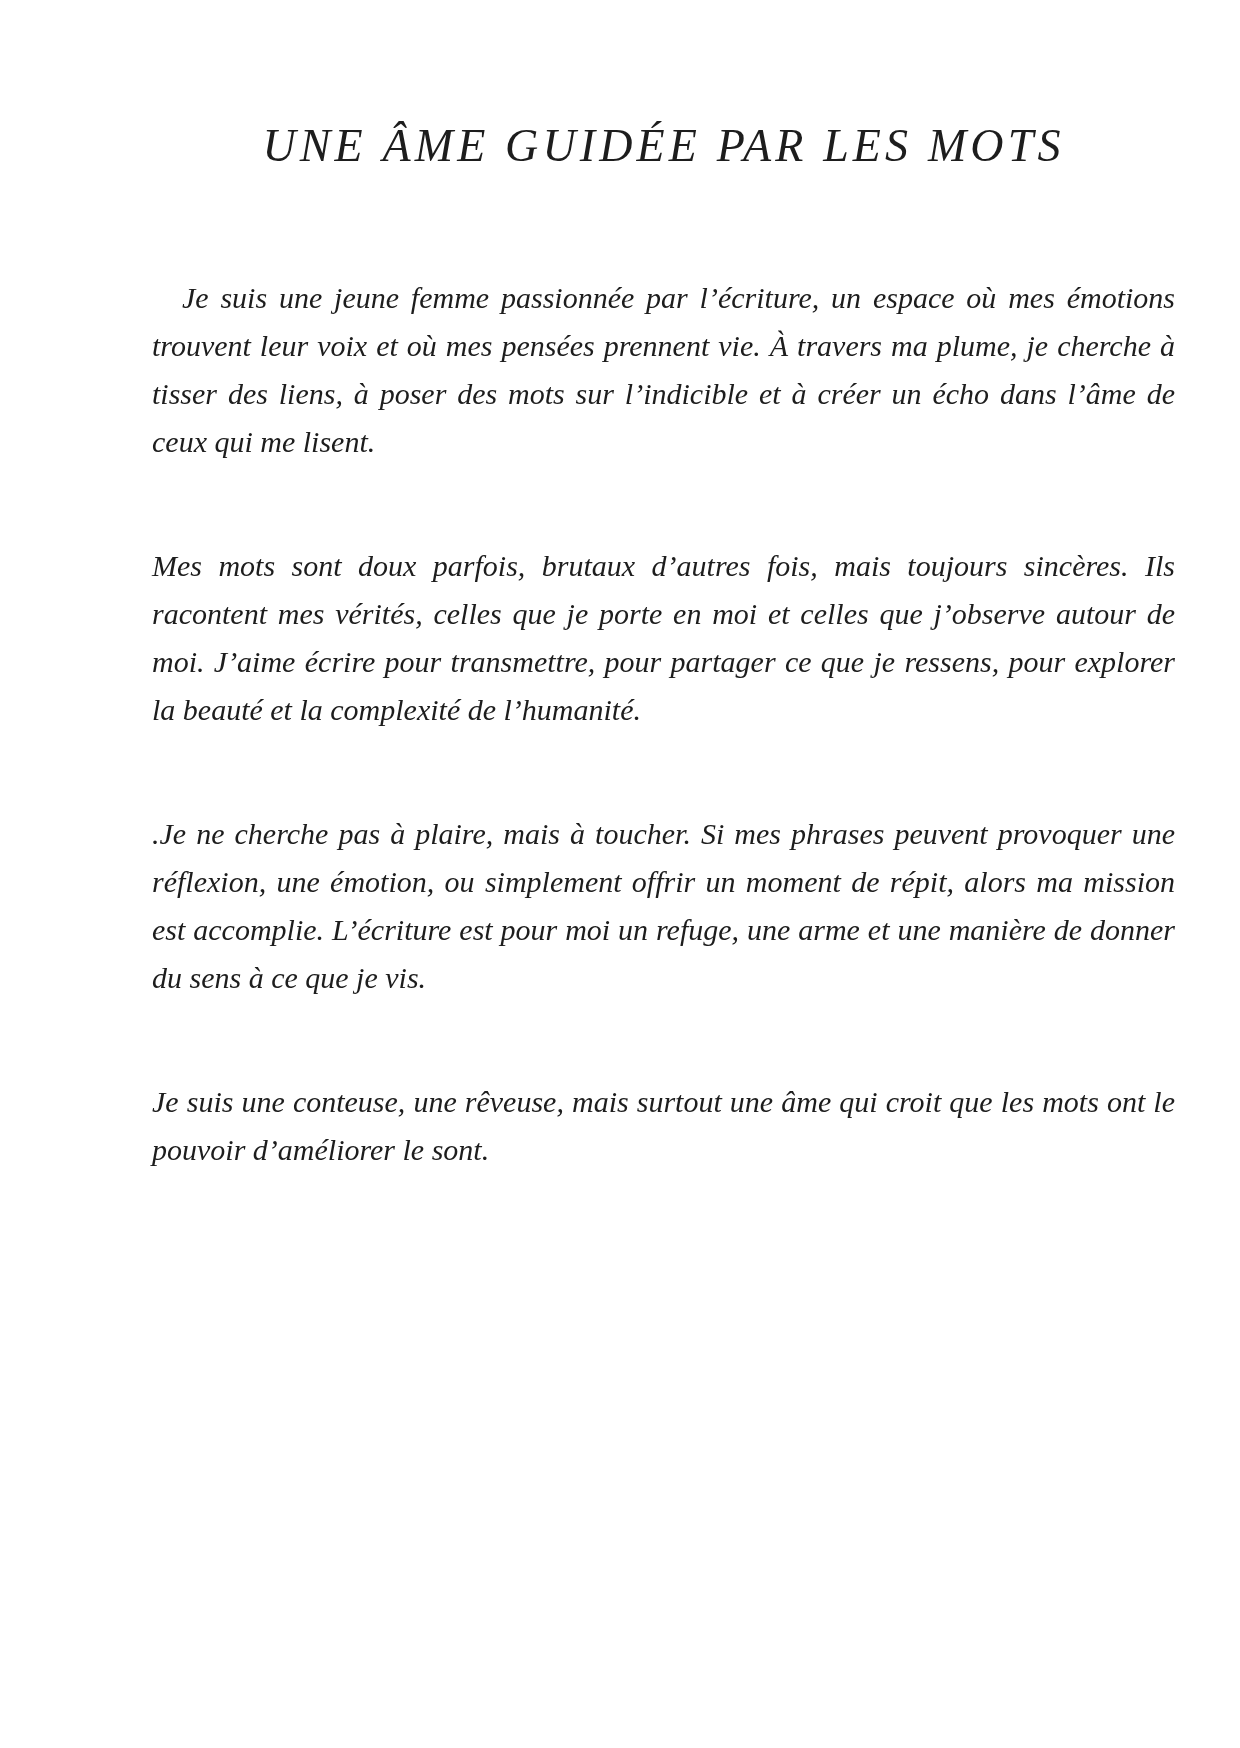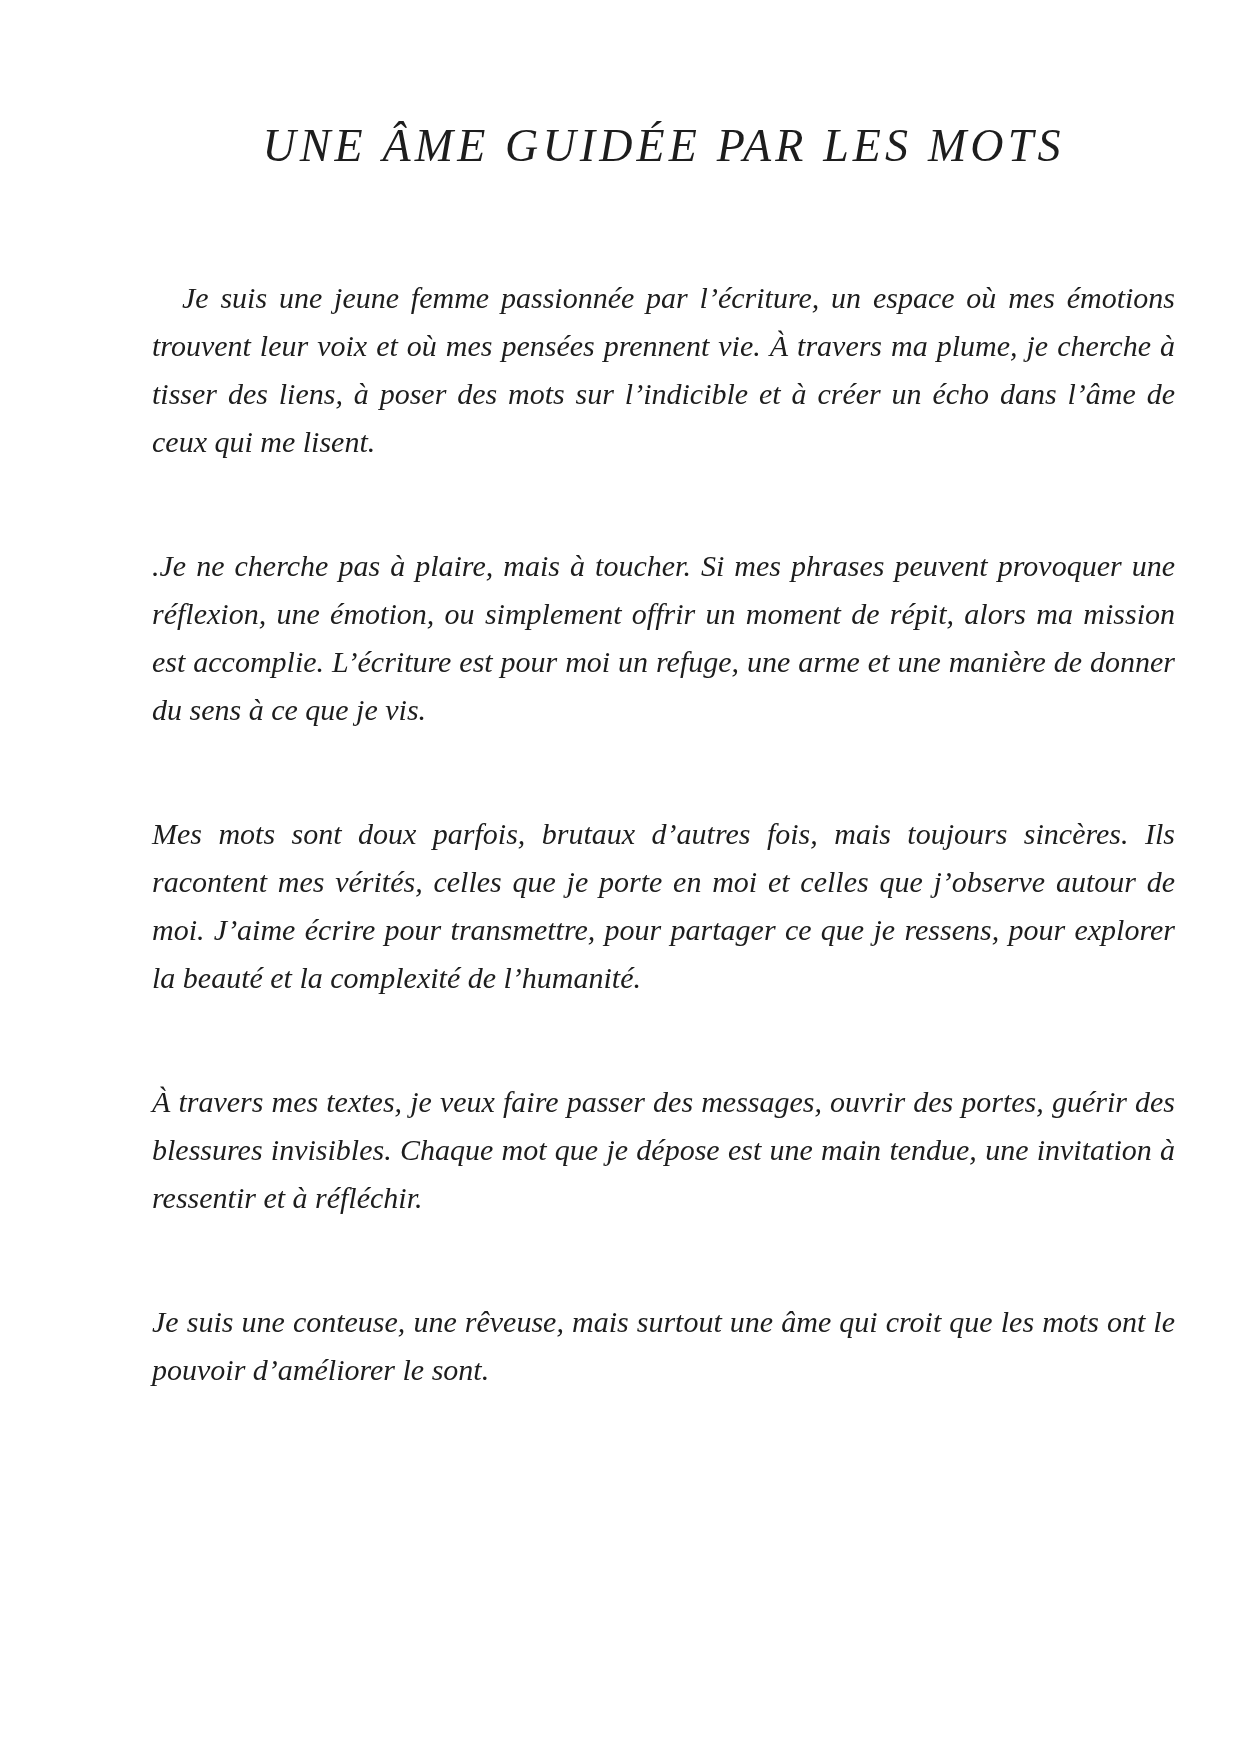--- a/index.html
+++ b/index.html
@@ -45,20 +45,19 @@
   }
 </style>
 </head>
 <body>
 
 <div class="page">
   <h1 class="title">UNE ÂME GUIDÉE PAR LES MOTS</h1>
 
   <p class="para first-indent">Je suis une jeune femme passionnée par l’écriture, un espace où mes émotions trouvent leur voix et où mes pensées prennent vie. À travers ma plume, je cherche à tisser des liens, à poser des mots sur l’indicible et à créer un écho dans l’âme de ceux qui me lisent.</p>
 
+  <p class="para">Mes mots sont doux parfois, brutaux d’autres fois, mais toujours sincères. Ils racontent mes vérités, celles que je porte en moi et celles que j’observe autour de moi. J’aime écrire pour transmettre, pour partager ce que je ressens, pour explorer la beauté et la complexité de l’humanité.</p>
+
   <p class="para">.Je ne cherche pas à plaire, mais à toucher. Si mes phrases peuvent provoquer une réflexion, une émotion, ou simplement offrir un moment de répit, alors ma mission est accomplie. L’écriture est pour moi un refuge, une arme et une manière de donner du sens à ce que je vis.</p>
 
-  <p class="para">Mes mots sont doux parfois, brutaux d’autres fois, mais toujours sincères. Ils racontent mes vérités, celles que je porte en moi et celles que j’observe autour de moi. J’aime écrire pour transmettre, pour partager ce que je ressens, pour explorer la beauté et la complexité de l’humanité.</p>
-
-  <p class="para">À travers mes textes, je veux faire passer des messages, ouvrir des portes, guérir des blessures invisibles. Chaque mot que je dépose est une main tendue, une invitation à ressentir et à réfléchir.</p>
 
   <p class="para">Je suis une conteuse, une rêveuse, mais surtout une âme qui croit que les mots ont le pouvoir d’améliorer le sont.</p>
 </div>
 
 </body></html>

